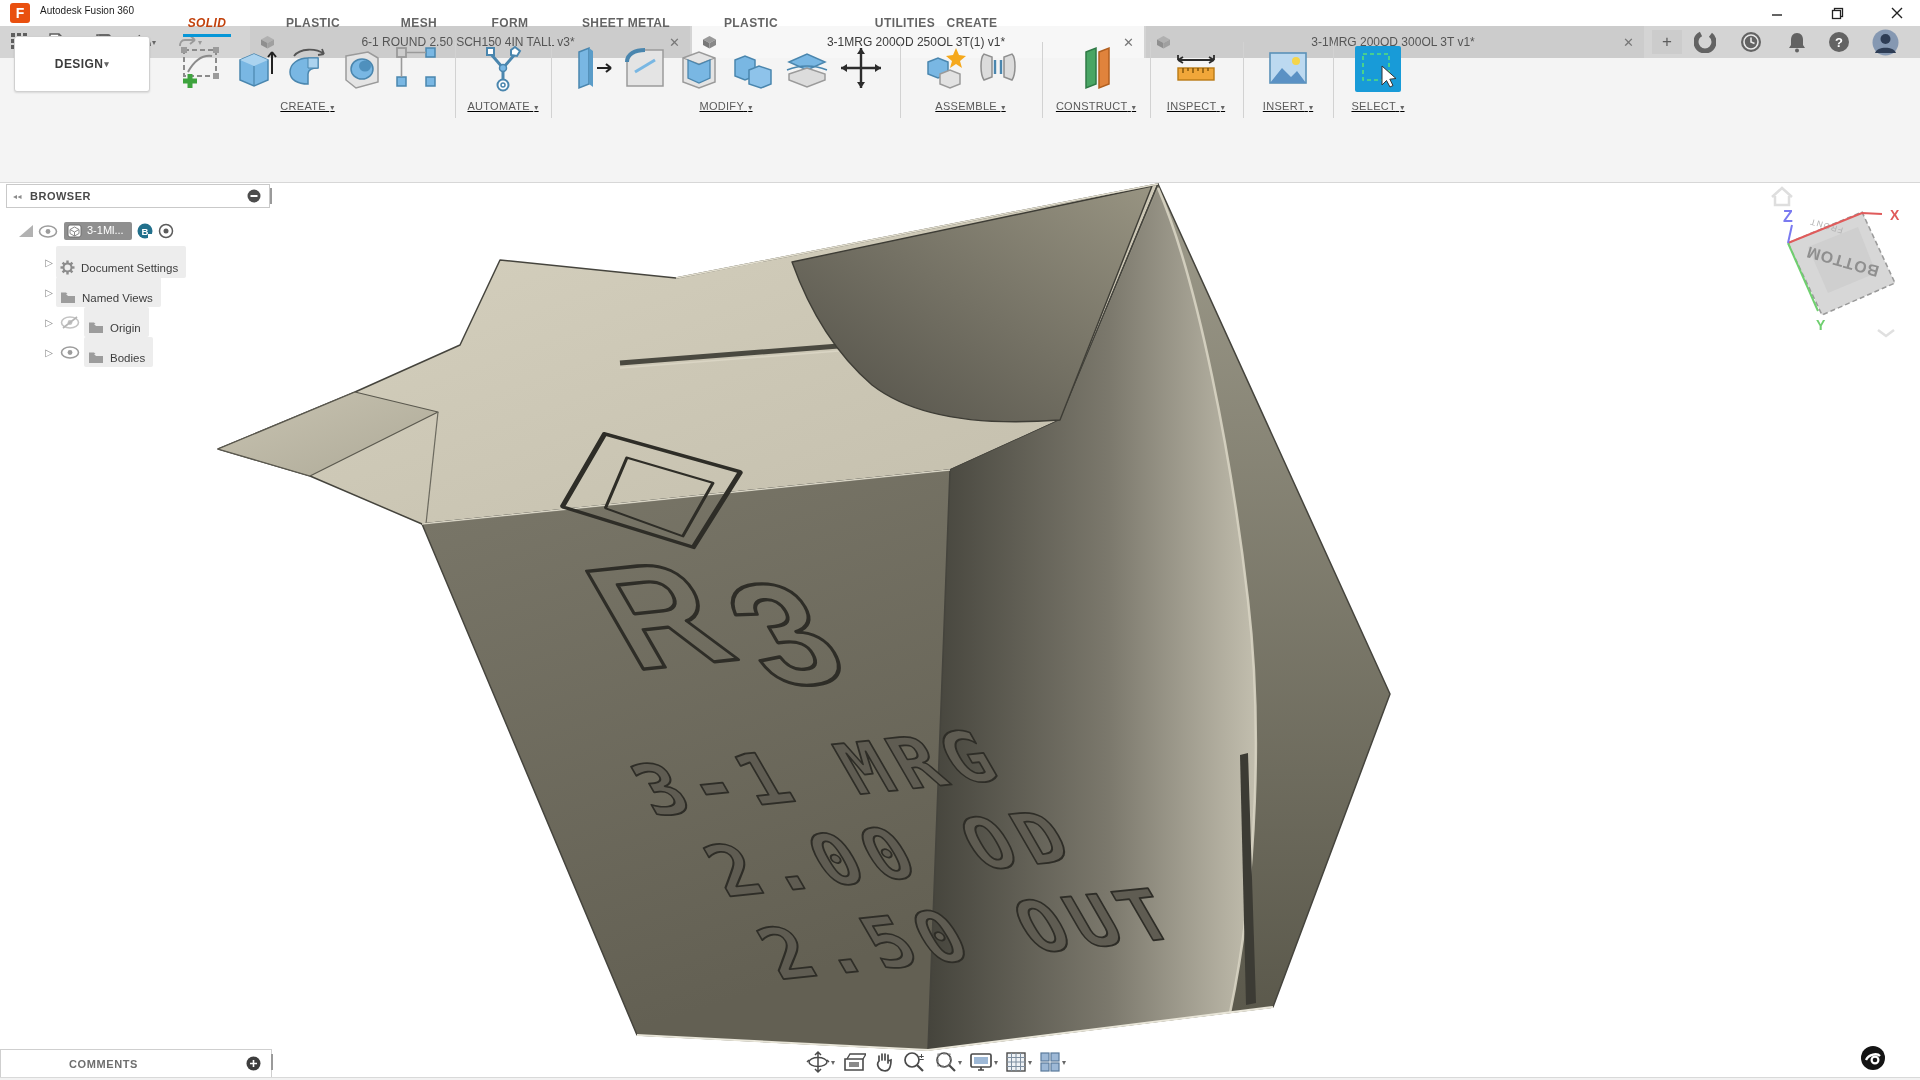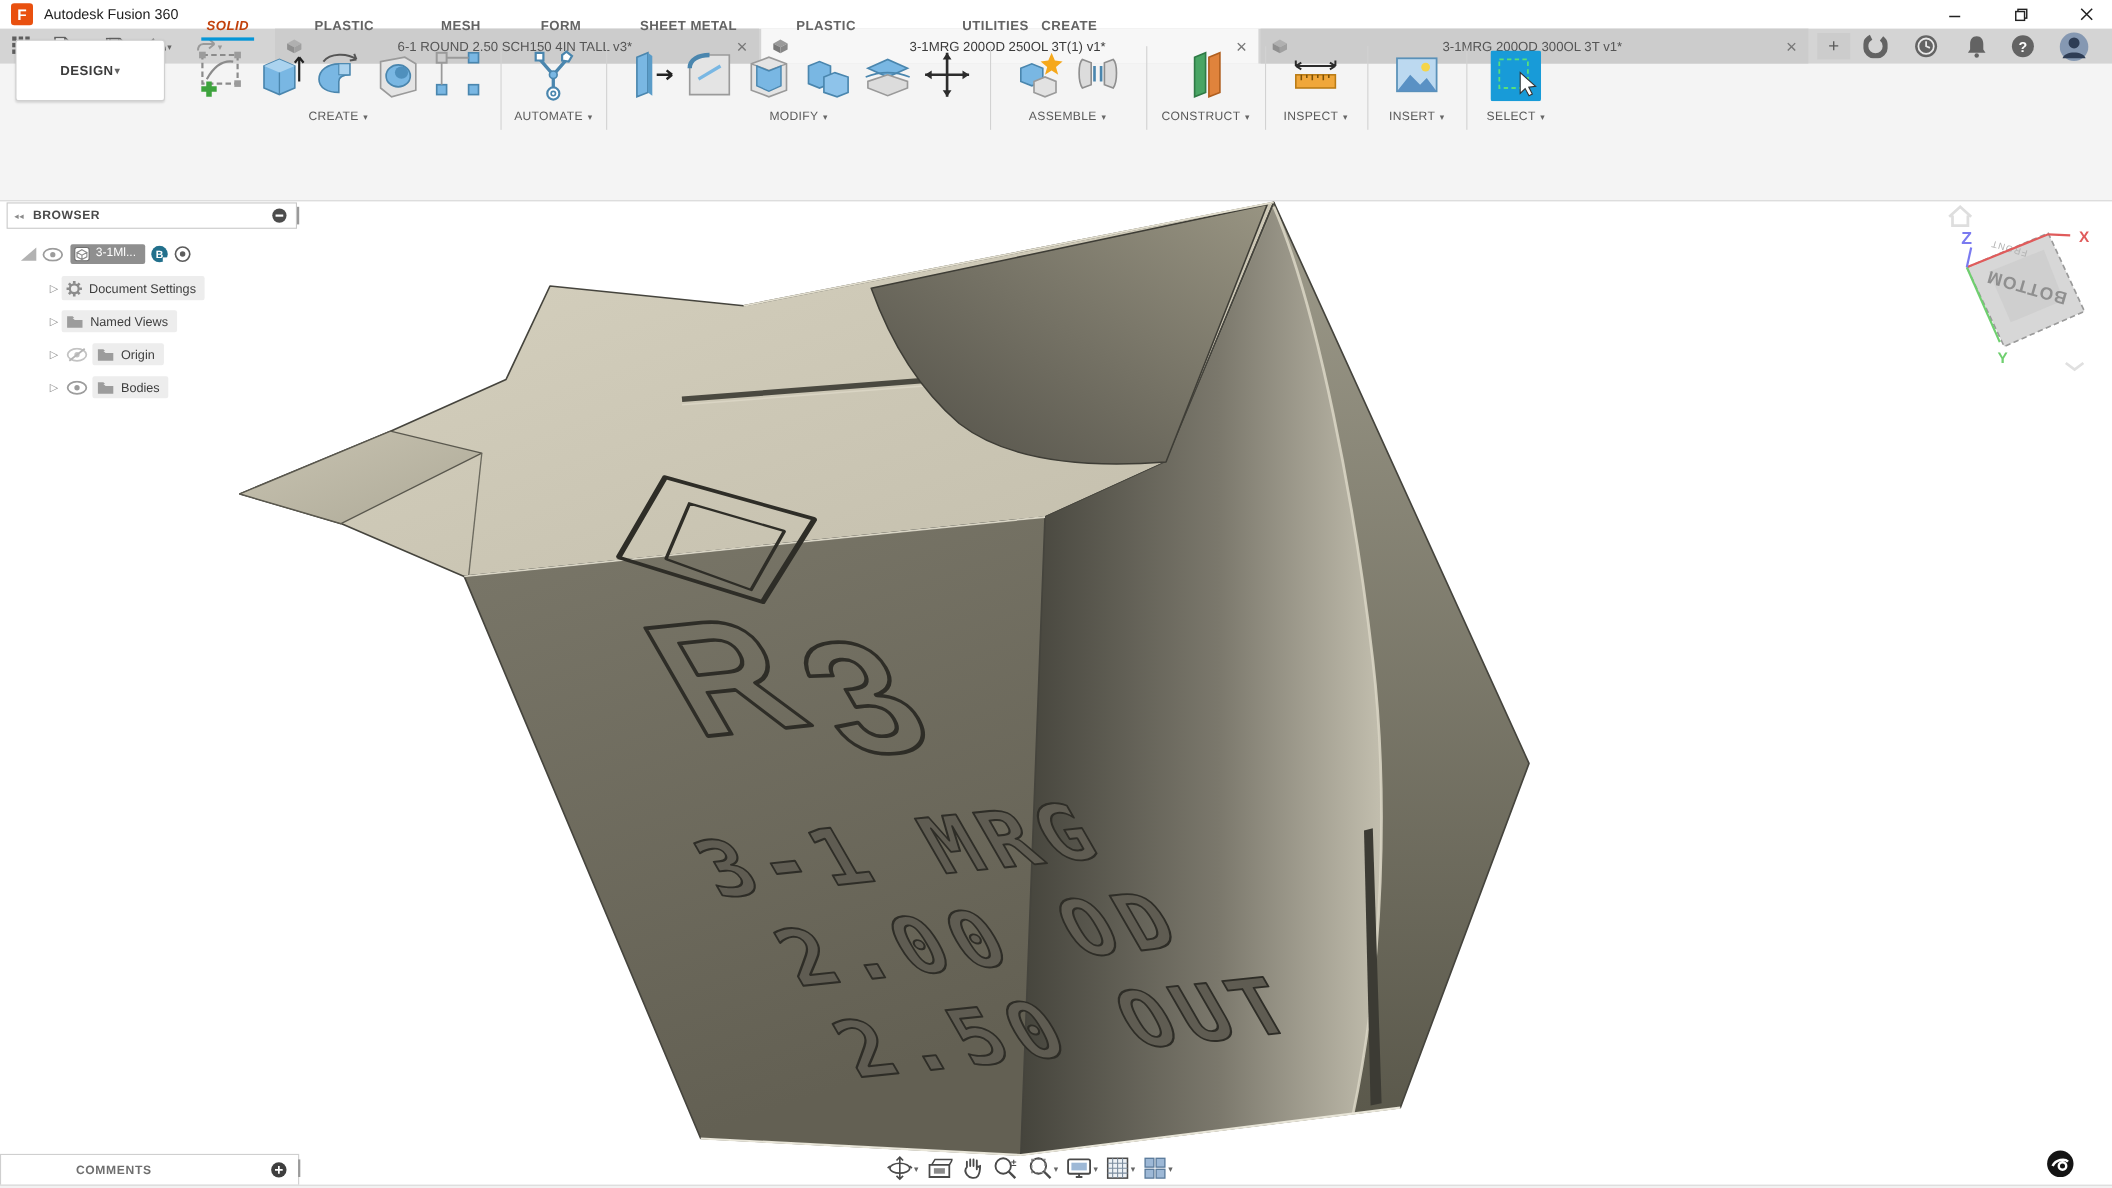--- a/index.html
+++ b/index.html
@@ -3,50 +3,50 @@
 <meta charset="utf-8">
 <style>
   html,body{margin:0;padding:0;background:#e9e9e9;}
   .stage{position:relative;width:1920px;height:1080px;background:#ffffff;overflow:hidden;
          font-family:"Liberation Sans",sans-serif;-webkit-font-smoothing:antialiased;}
   .abs{position:absolute;}
   
   .titlebar{left:0;top:0;width:1920px;height:26px;background:#ffffff;}
   .appicon{left:10px;top:3px;width:20px;height:20px;background:#e9500f;border-radius:3px;
            color:#fff;font-weight:bold;font-size:14px;text-align:center;line-height:20px;}
-  .apptitle{left:40px;top:5px;font-size:13px;color:#1c1c1c;}
+  .apptitle{left:40px;top:5px;font-size:10px;color:#1c1c1c;}
   .winbtn{top:2px;width:40px;height:22px;display:flex;align-items:center;justify-content:center;color:#333;}
   
   .tabbar{left:0;top:26px;width:1920px;height:32px;background:#d4d4d4;}
   .qa{top:31px;width:24px;height:22px;display:flex;align-items:center;justify-content:center;}
   .caretsm{font-size:8px;color:#666;margin-left:1px;}
   .doctab{top:26px;height:32px;display:flex;align-items:center;padding:0 10px;box-sizing:border-box;
           font-size:12px;color:#555;background:#cccccc;}
   .doctab.active{background:#f7f7f7;color:#3c3c3c;}
   .doctab .lbl{white-space:nowrap;overflow:hidden;text-overflow:ellipsis;flex:1;text-align:center;}
   .tabx{color:#777;font-size:13px;margin-left:8px;cursor:default;}
   .circico{border-radius:50%;display:flex;align-items:center;justify-content:center;}
   
   .ribbon{left:0;top:58px;width:1920px;height:124px;background:#f4f4f4;border-bottom:1px solid #d7d7d7;}
   .rtab{top:16px;transform:translateX(-50%);font-size:12px;color:#646464;letter-spacing:.4px;font-weight:bold;}
   .rtab.active{color:#c2410c;font-style:italic;}
   .runderline{top:34px;height:3px;background:#0696d7;}
   .designbtn{left:14px;top:36px;width:134px;height:54px;background:#fff;border:1px solid #d0d0d0;border-radius:3px;
              box-shadow:0 1px 2px rgba(0,0,0,.12);display:flex;align-items:center;justify-content:center;
              font-size:12px;font-weight:bold;color:#3c3c3c;letter-spacing:.4px;}
-  .rgroup{top:40px;display:flex;flex-direction:column;align-items:center;}
+  .rgroup{top:40px;display:flex;flex-direction:column;align-items:center;text-decoration:underline;}
   .gicons{display:flex;align-items:flex-end;gap:6px;height:52px;}
   .glabel{margin-top:8px;font-size:11px;color:#5a5a5a;letter-spacing:.3px;}
   .gsep{top:42px;width:1px;height:76px;background:#d2d2d2;}
   .icobtn{display:flex;align-items:center;justify-content:center;}
   
   .bheader{left:6px;top:184px;width:262px;height:22px;background:#fff;border:1px solid #c9c9c9;
            display:flex;align-items:center;font-size:11px;color:#4a4a4a;letter-spacing:.5px;}
   .brow{display:flex;align-items:center;font-size:11.5px;color:#3d3d3d;height:22px;}
-  .pill{background:#ededed;border-radius:2px;padding:4px 8px 3px 4px;display:flex;align-items:center;gap:6px;}
+  .pill{background:#ededed;border-radius:2px;padding:14px 8px 3px 4px;display:flex;align-items:center;gap:6px;}
   .tri{color:#8a8a8a;font-size:10px;width:14px;text-align:center;}
   
   .commentbar{left:0px;top:1049px;width:270px;height:27px;background:#fff;border:1px solid #cfcfcf;
               display:flex;align-items:center;font-size:11px;color:#6e6e6e;letter-spacing:.6px;}
   .navbar{left:806px;top:1050px;display:flex;align-items:center;gap:7px;}
   .navbtn{display:flex;align-items:center;}
   .bottomline{left:0;top:1077px;width:1920px;height:3px;background:#f2f2f2;border-top:1px solid #d9d9d9;}
   svg{display:block;}
   text{font-family:"Liberation Sans",sans-serif;}
   .engrave{font-family:"DejaVu Sans Mono",monospace;font-weight:bold;letter-spacing:8px;}

